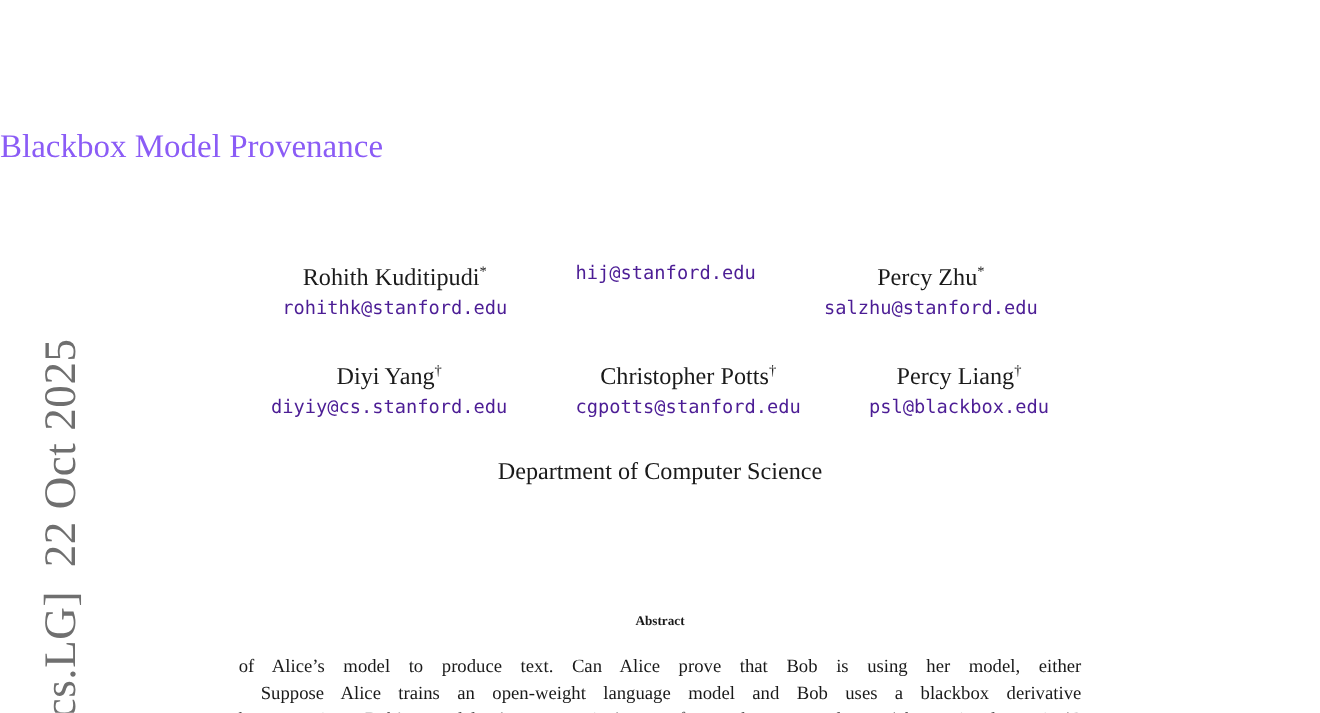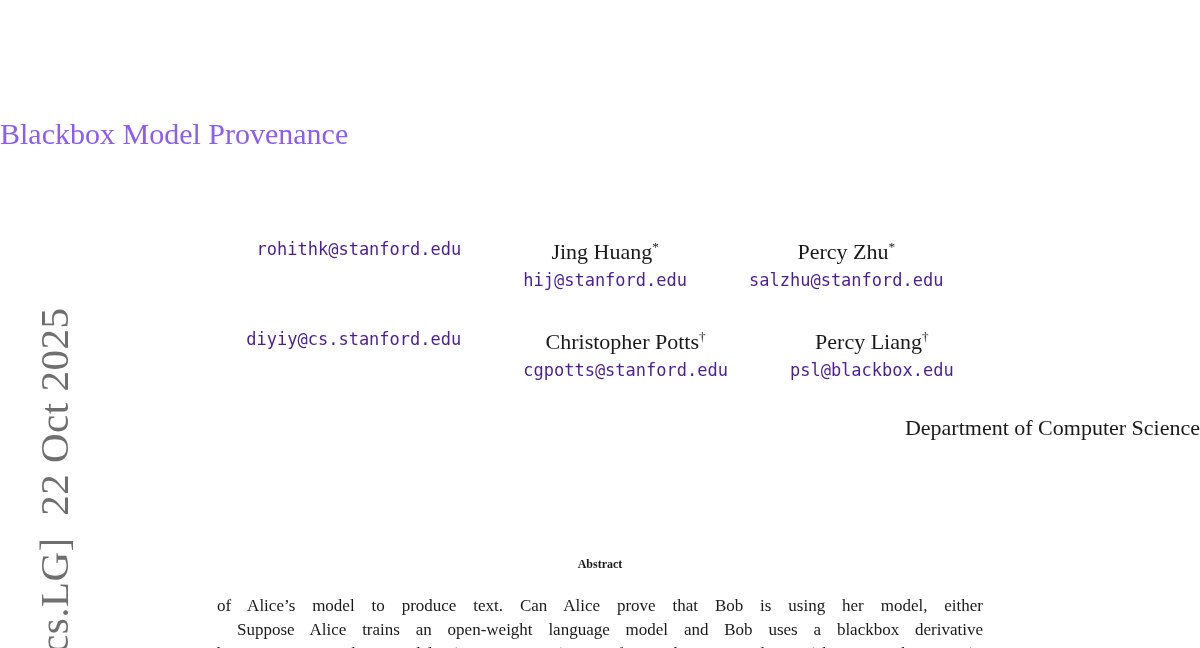--- a/index.html
+++ b/index.html
@@ -45,21 +45,21 @@
   .author-name sup { font-size: 60%; }
   .author-email {
     font-family: "DejaVu Sans Mono", monospace;
     font-size: 17px; line-height: 20px;
     margin-top: 5px;
     color: #4c1d95;
   }
 
   .affiliation {
     position: absolute; top: 414px; left: 0; right: 0;
-    text-align: right;
+    text-align: center;
     font-size: 22px; line-height: 28px;
   }
 
   .abstract-heading {
     position: absolute; top: 557px; left: 0; right: 0;
     text-align: center;
     font-weight: bold;
     font-size: 12px;
   }
   .abstract-body {
@@ -82,34 +82,35 @@
 <div class="page">
 
   <div class="arxiv-banner">cs.LG]  22 Oct 2025</div>
 
   <div class="title-block">
     <div>Blackbox Model Provenance</div>
   </div>
 
   <div class="author-row row1">
     <div class="author-cell">
+      <div class="author-name"><span>Rohith Kuditipudi</span><sup>*</sup></div>
       <div class="author-email">rohithk@stanford.edu</div>
     </div>
     <div class="author-cell">
-      <div class="author-name"><span>Jing Huang</span><sup>*</sup></div>
       <div class="author-email">hij@stanford.edu</div>
     </div>
     <div class="author-cell">
       <div class="author-name"><span>Percy Zhu</span><sup>*</sup></div>
       <div class="author-email">salzhu@stanford.edu</div>
     </div>
   </div>
 
   <div class="author-row row2">
     <div class="author-cell">
+      <div class="author-name"><span>Diyi Yang</span><sup>†</sup></div>
       <div class="author-email">diyiy@cs.stanford.edu</div>
     </div>
     <div class="author-cell">
       <div class="author-name"><span>Christopher Potts</span><sup>†</sup></div>
       <div class="author-email">cgpotts@stanford.edu</div>
     </div>
     <div class="author-cell">
       <div class="author-name"><span>Percy Liang</span><sup>†</sup></div>
       <div class="author-email">psl@blackbox.edu</div>
     </div>

